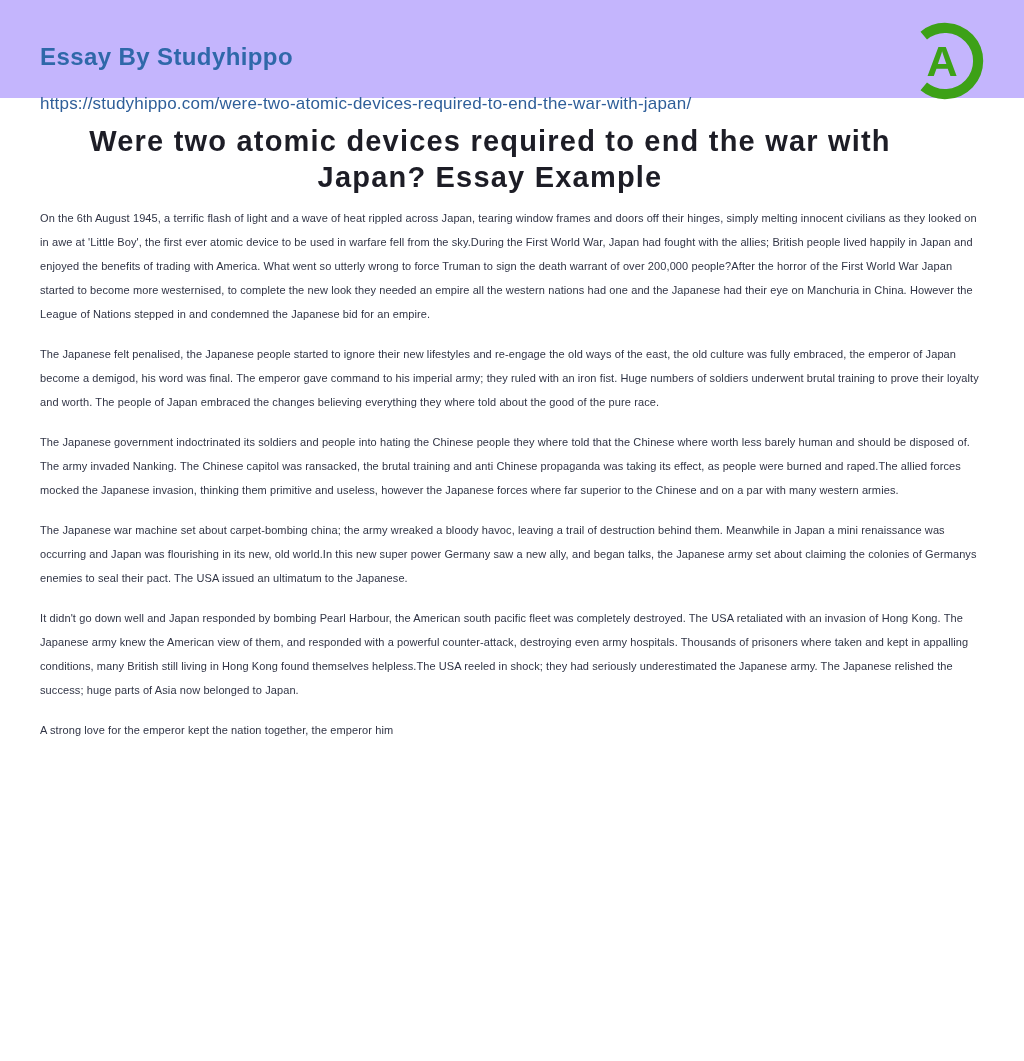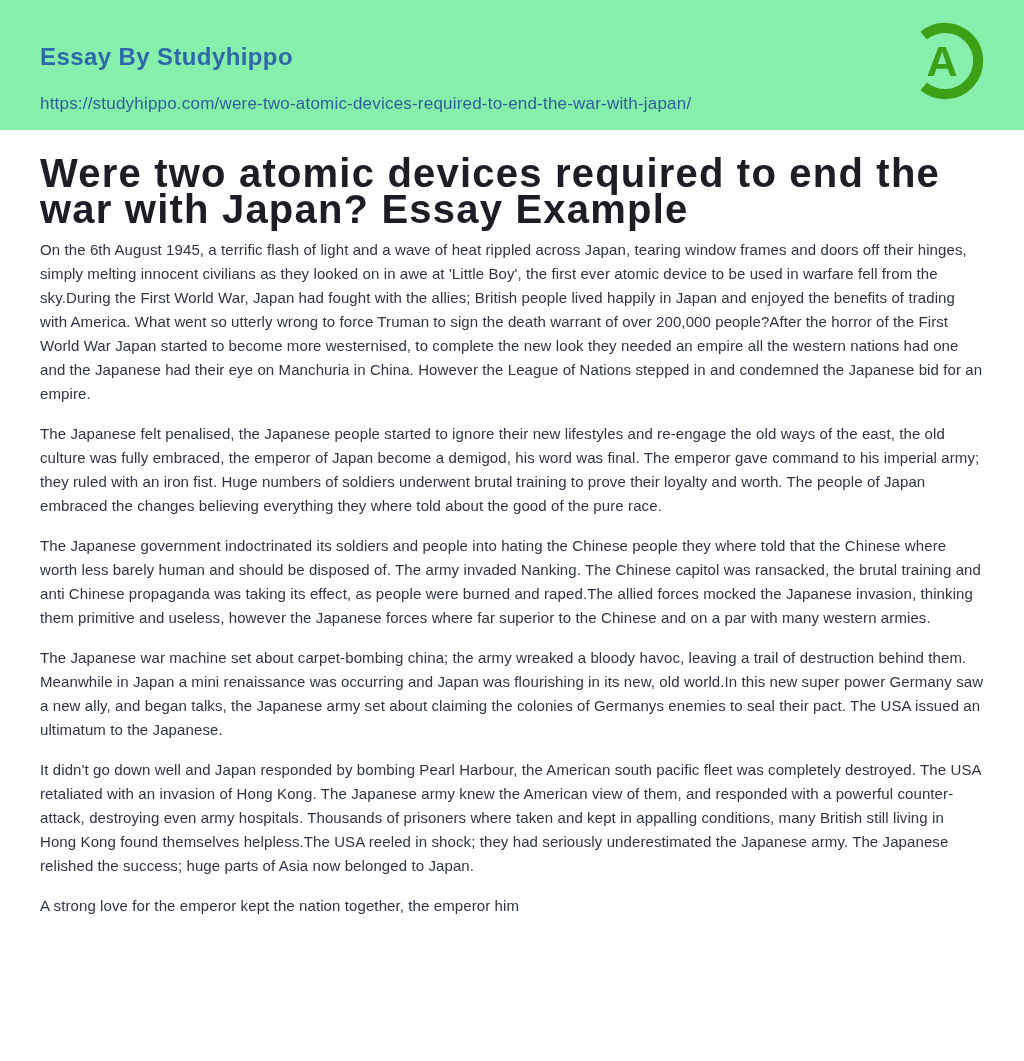--- a/index.html
+++ b/index.html
@@ -9,22 +9,22 @@
     width: 1024px;
     height: 1061px;
     background: #ffffff;
     font-family: "Liberation Sans", sans-serif;
     overflow: hidden;
   }
   
   .page-header {
     position: relative;
     width: 100%;
-    height: 130px;
-    background: #86efac;
+    height: 98px;
+    background: #c4b5fd;
     padding: 44px 40px 0 40px;
   }
   .site-title {
     color: #2f68a9;
     font-size: 24px;
     font-weight: 700;
     letter-spacing: 0.4px;
     line-height: 1.1;
   }
   .page-url {
@@ -44,30 +44,31 @@
     height: 92px;
   }
   .logo svg { display: block; width: 100%; height: 100%; }
   
   .essay-content {
     padding: 0 40px 20px 40px;
   }
   .essay-title {
     margin: 25px 0 11px 0;
     max-width: 900px;
-    font-size: 40px;
+    font-size: 29px;
     line-height: 36px;
     font-weight: 700;
     letter-spacing: 1.2px;
     color: #1d1d26;
+    text-align: center;
   }
   .essay-body p {
     margin: 0 0 16px 0;
     max-width: 946px;
-    font-size: 15px;
+    font-size: 11px;
     line-height: 24px;
     letter-spacing: 0.1px;
     color: #303445;
   }
 </style>
 </head>
 <body>
 
 <header class="page-header">
   <div class="site-title">Essay By Studyhippo</div>

